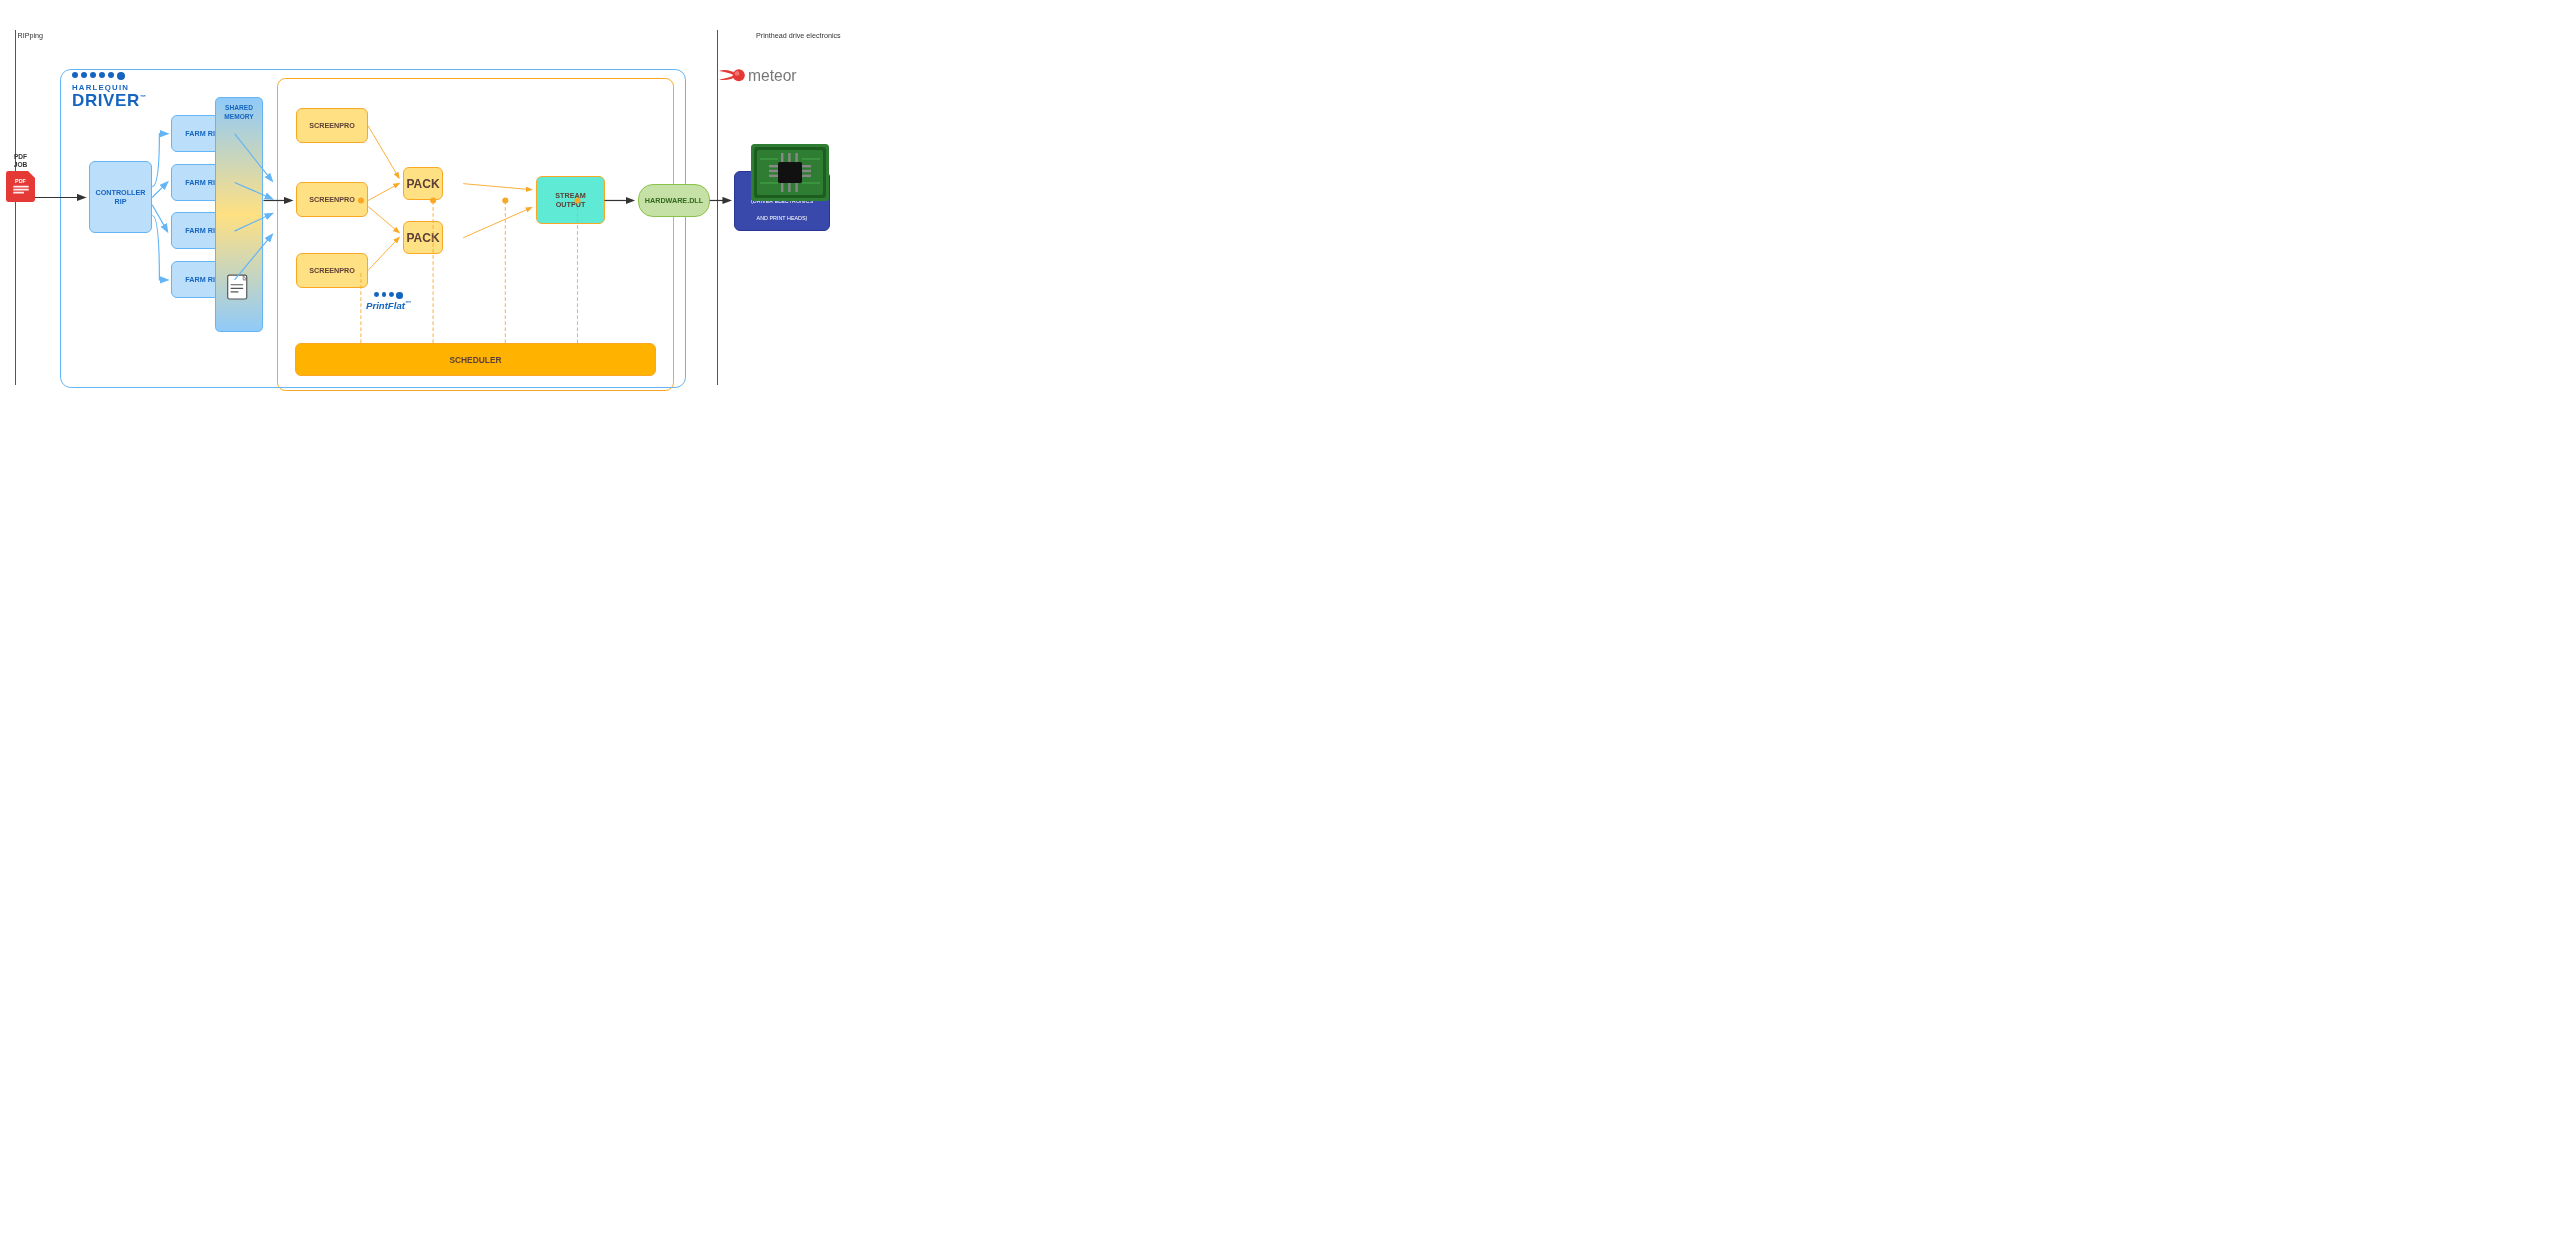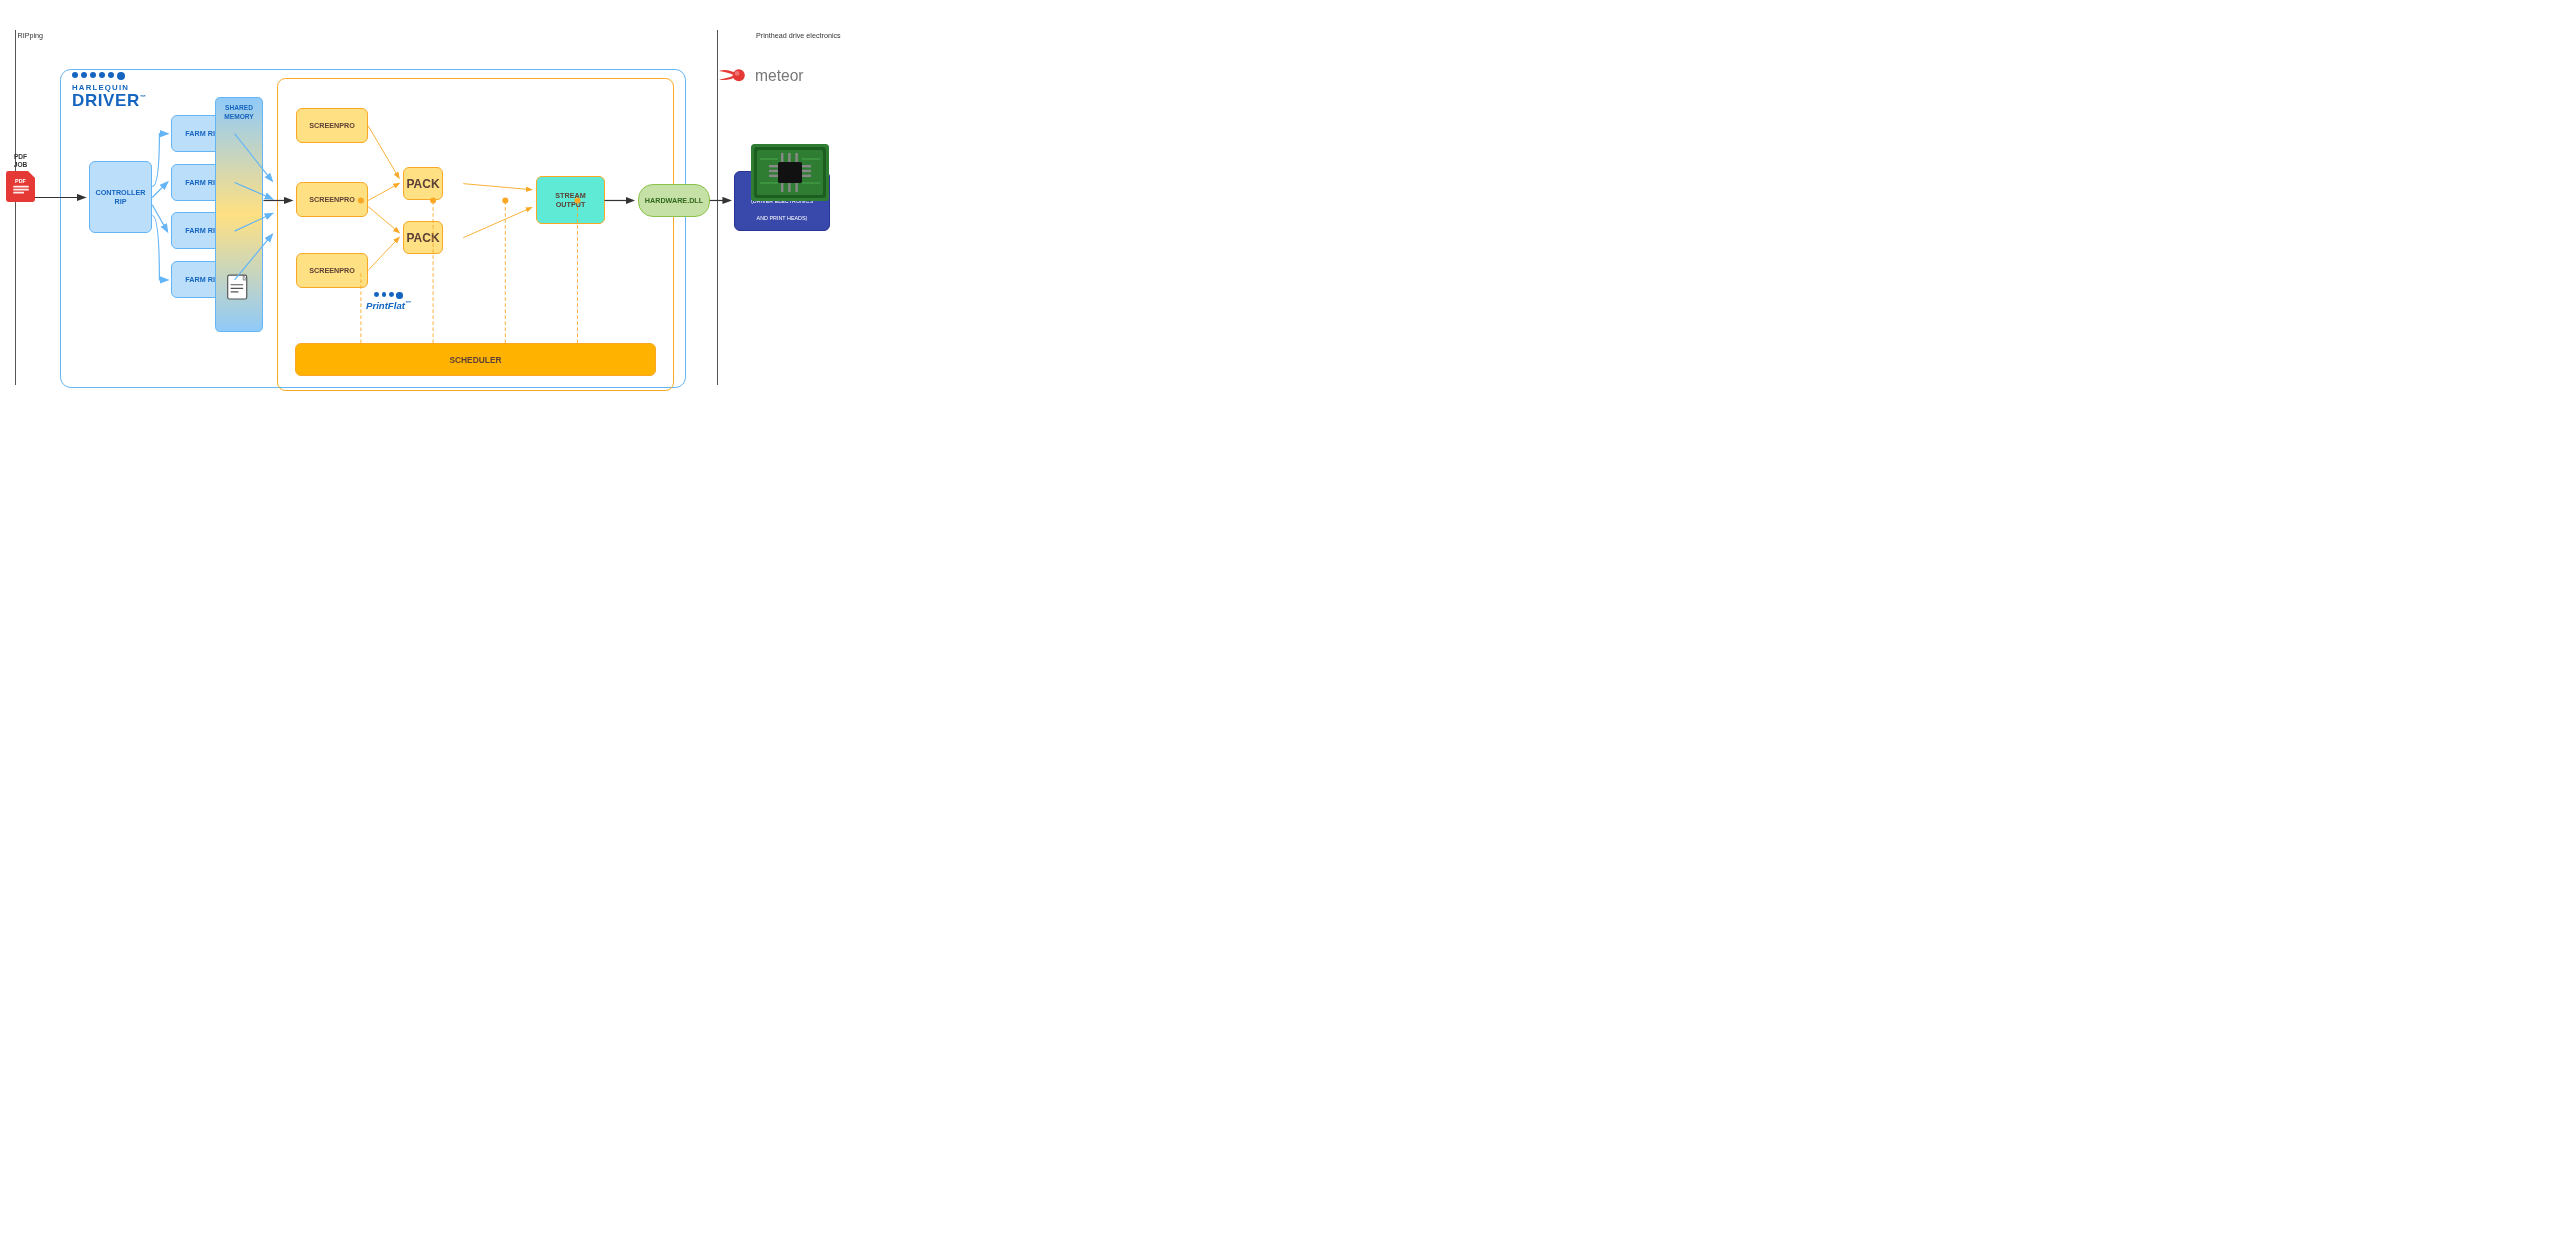--- a/index.html
+++ b/index.html
@@ -316,21 +316,21 @@
       padding: 3.6px;
     }
 
     
     .meteor-logo {
       position: absolute;
       right: 21px;
       top: 78px;
       display: flex;
       align-items: center;
-      gap: 9px;
+      gap: 2px;
     }
     .meteor-text {
       font-size: 17px;
       font-weight: 300;
       color: #555;
     }
 
     
     .circuit-board {
       position: absolute;

